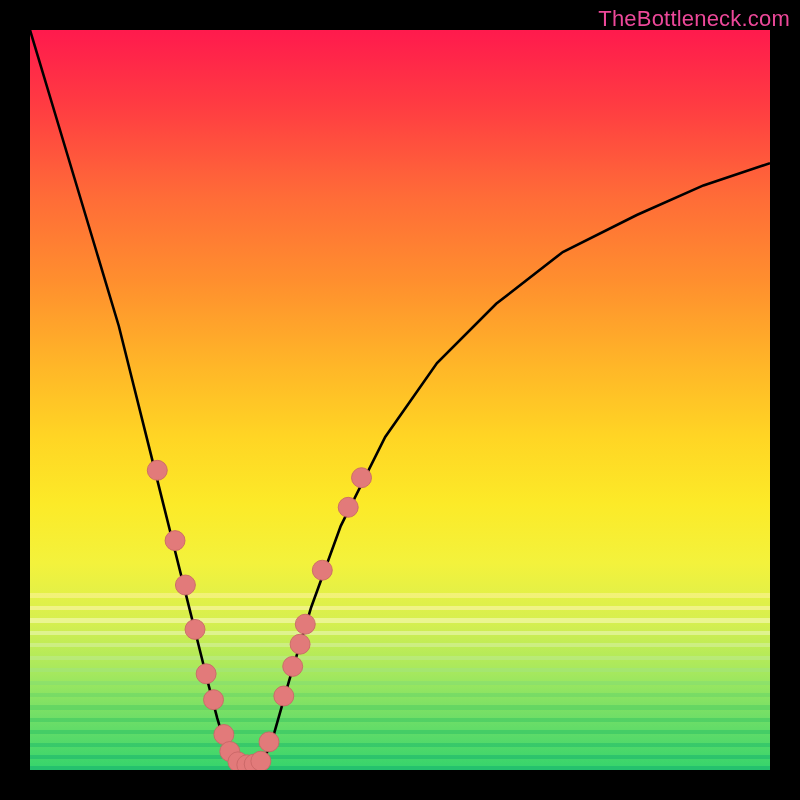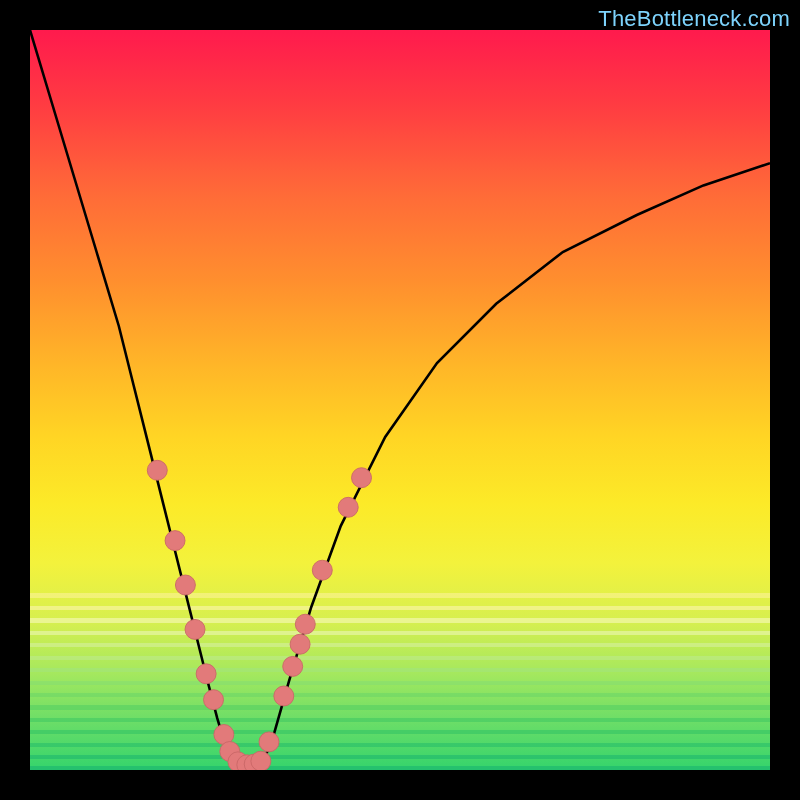--- a/index.html
+++ b/index.html
@@ -57,21 +57,21 @@
     position: absolute;
     left: 0;
     top: 0;
     width: 100%;
     height: 100%;
   }
   .watermark {
     position: absolute;
     top: 6px;
     right: 10px;
-    color: #7dd3fc;
+    color: #ec4899;
     font-size: 22px;
     font-weight: 500;
     letter-spacing: 0.2px;
     user-select: none;
   }
 </style>
 </head>
 <body>
 
 <div class="frame">

